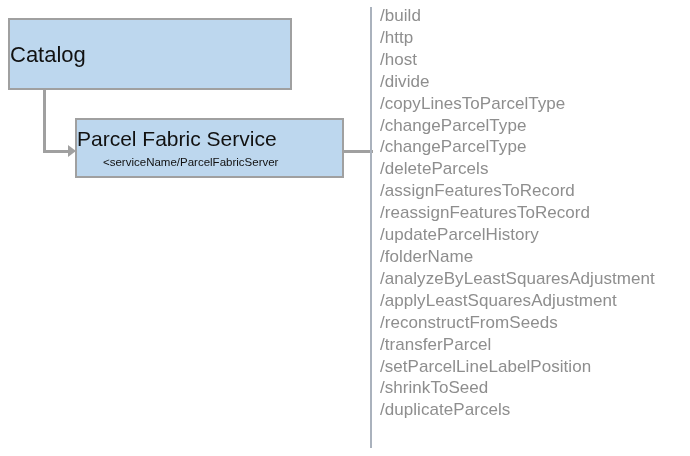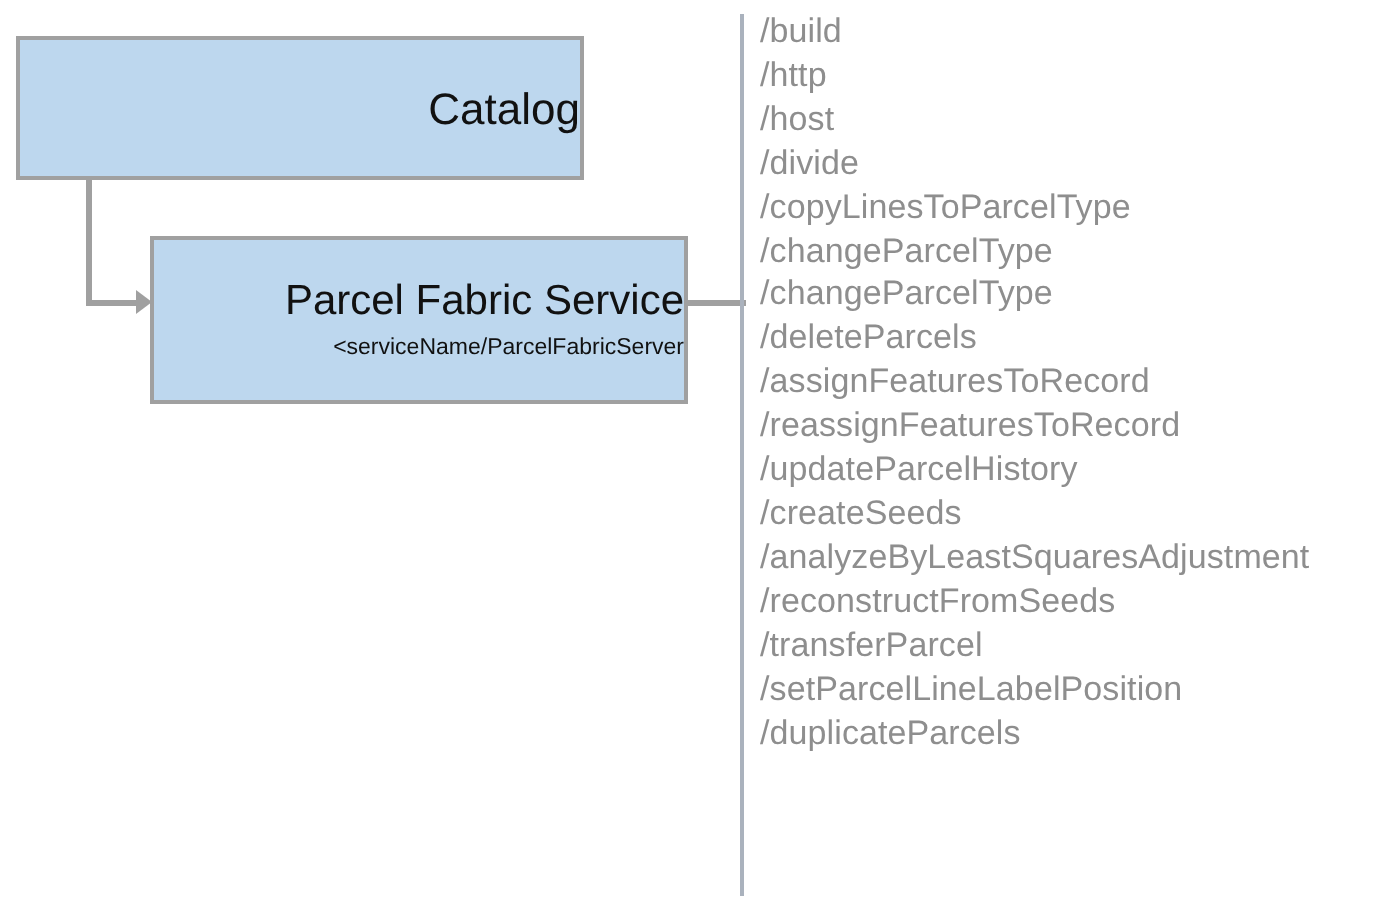--- a/index.html
+++ b/index.html
@@ -17,24 +17,23 @@
   }
 
   
   .node {
     position: absolute;
     box-sizing: border-box;
     background: #bdd7ee;
     border: 2px solid #a0a0a0;
     display: flex;
     flex-direction: column;
-    align-items: flex-end;
+    align-items: flex-start;
     justify-content: center;
     color: #000000;
-    padding-left: 16px;
   }
   .node-title {
     font-size: 22px;
     line-height: 26px;
     font-weight: 400;
     color: #111111;
     white-space: nowrap;
   }
   .node-sub {
     font-size: 11px;
@@ -50,24 +49,24 @@
     top: 18px;
     width: 284px;
     height: 72px;
   }
   #catalog-node .node-title { margin-top: 2px; }
 
   #service-node {
     left: 75px;
     top: 118px;
     width: 269px;
-    height: 84px;
+    height: 60px;
   }
   #service-node .node-title { font-size: 21px; }
-  #service-node .node-sub { font-size: 11.5px; }
+  #service-node .node-sub { font-size: 11.5px; margin-left: 26px; }
 
   
   .conn {
     position: absolute;
     background: #a0a0a0;
   }
   
   #conn-v {
     left: 43px;
     top: 90px;
@@ -147,19 +146,21 @@
   <li>/http</li>
   <li>/host</li>
   <li>/divide</li>
   <li>/copyLinesToParcelType</li>
   <li>/changeParcelType</li>
   <li>/changeParcelType</li>
   <li>/deleteParcels</li>
   <li>/assignFeaturesToRecord</li>
   <li>/reassignFeaturesToRecord</li>
   <li>/updateParcelHistory</li>
-  <li>/createSeeds</li>
+  <li>/folderName</li>
   <li>/analyzeByLeastSquaresAdjustment</li>
+  <li>/applyLeastSquaresAdjustment</li>
   <li>/reconstructFromSeeds</li>
   <li>/transferParcel</li>
   <li>/setParcelLineLabelPosition</li>
+  <li>/shrinkToSeed</li>
   <li>/duplicateParcels</li>
 </ul>
 
 </body></html>

